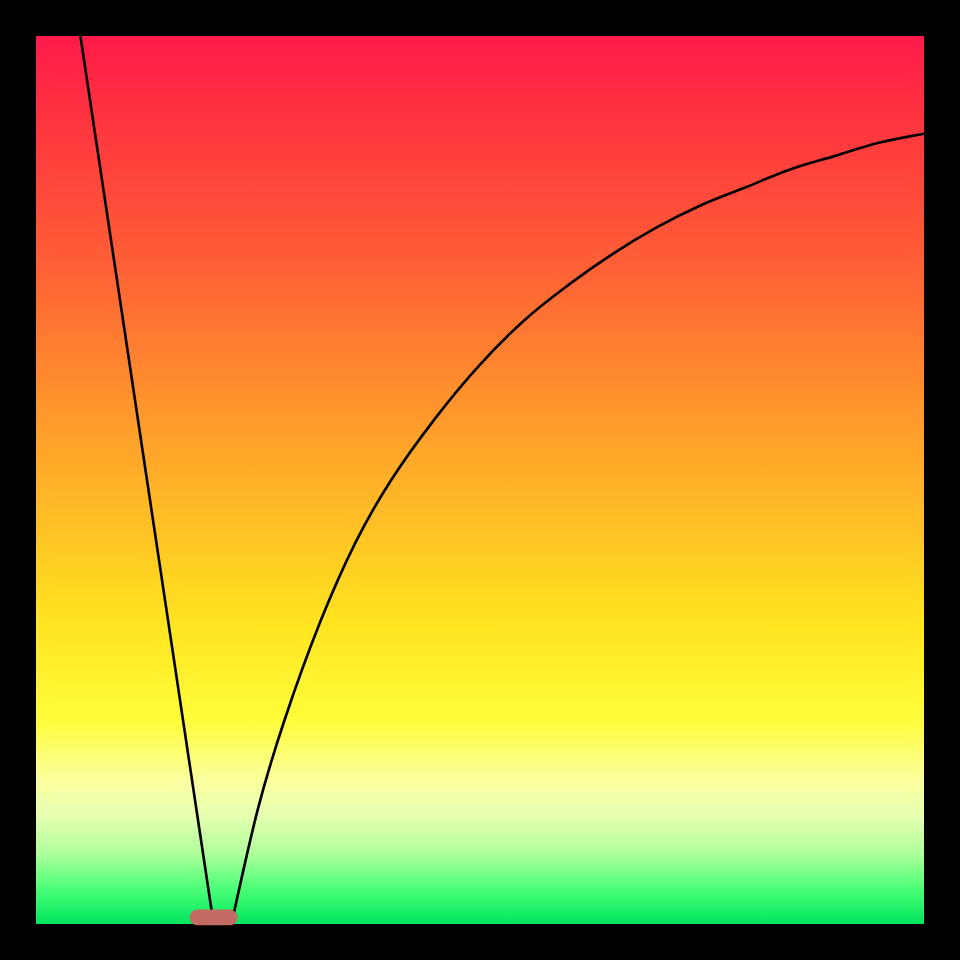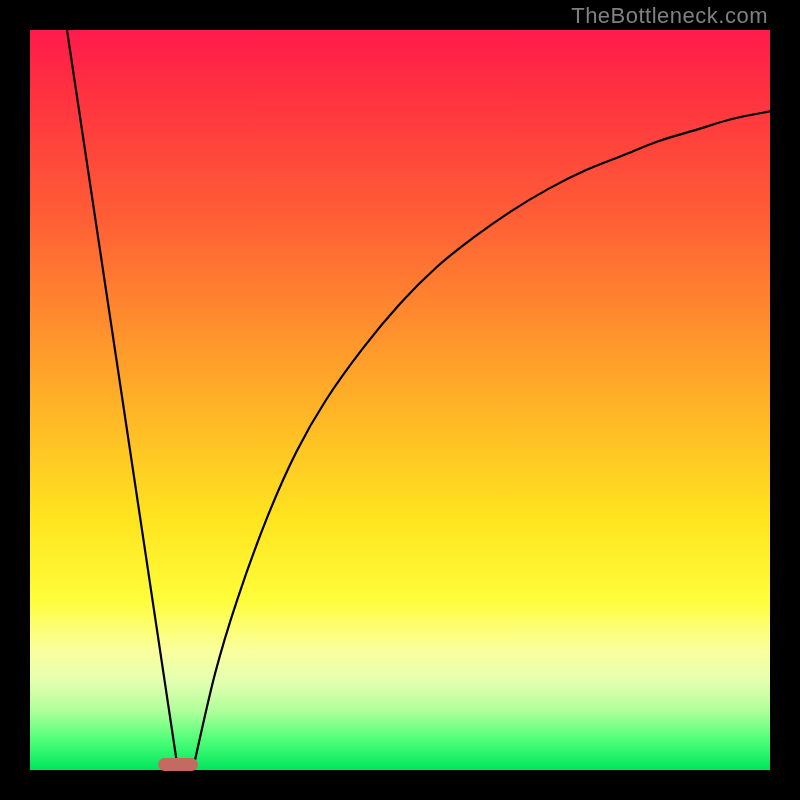--- a/index.html
+++ b/index.html
@@ -78,15 +78,14 @@
   <div class="plot-area">
 
     <svg class="curve" viewBox="0 0 740 740">
       <path id="curve-path" d="M 37 0 L 148 740 M 162.8 740 C 166.79600000000002 722.684, 177.008 674.4359999999999, 185 643.8 C 192.992 613.164, 197.876 597.7719999999999, 207.20000000000002 569.8 C 216.52400000000003 541.828, 226.144 515.04, 236.8 488.4 C 247.45600000000002 461.76, 255.74399999999997 443.112, 266.4 421.8 C 277.056 400.488, 284.012 388.64799999999997, 296 370 C 307.988 351.35200000000003, 319.68 335.516, 333 318.20000000000005 C 346.32 300.88400000000007, 356.68 288.452, 370 273.8 C 383.32 259.148, 393.68000000000006 248.78799999999995, 407.00000000000006 236.79999999999995 C 420.32000000000005 224.81199999999995, 430.68 217.19000000000005, 444 207.20000000000005 C 457.32 197.21000000000004, 467.68 189.95799999999997, 481 181.29999999999995 C 494.32 172.64199999999994, 504.68 166.42600000000004, 518 159.10000000000002 C 531.32 151.774, 541.68 146.5939999999999, 555 140.5999999999999 C 568.32 134.6059999999999, 578.68 131.12800000000004, 592 125.80000000000007 C 605.32 120.47200000000008, 615.68 115.66200000000002, 629 111 C 642.32 106.33799999999998, 652.68 103.89599999999999, 666 99.89999999999998 C 679.32 95.90399999999997, 689.68 92.12999999999995, 703 88.79999999999995 C 716.32 85.46999999999996, 733.34 82.73199999999997, 740 81.39999999999998"></path>
     </svg>
 
     <div class="marker" id="marker" style="width: 39.96px; left: 128.02px; bottom: -1px;"></div>
 
   </div>
 
-  <div class="watermark">TheBottleneck.com</div>
 
 </div>
 
 </body></html>

